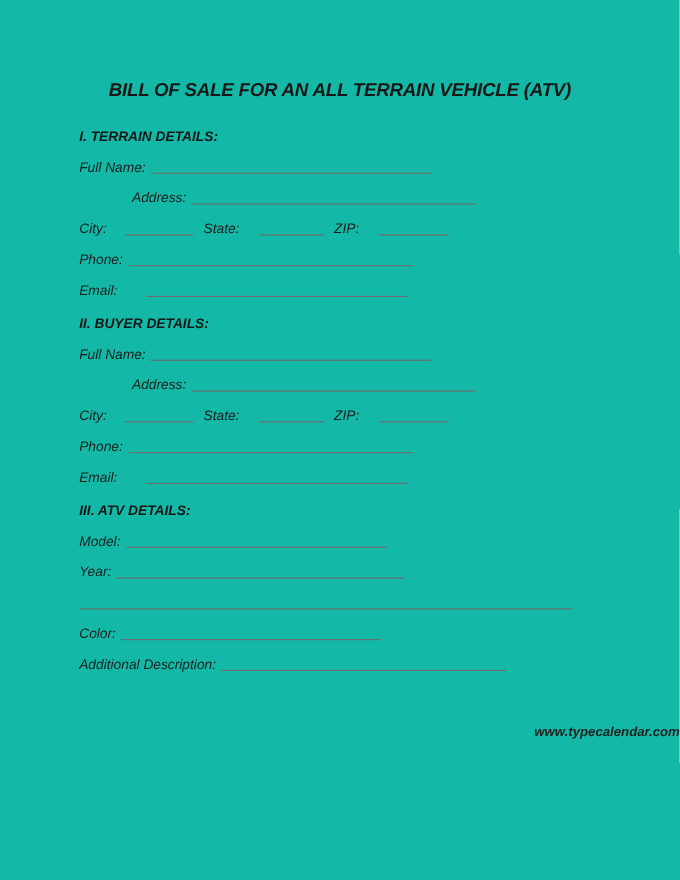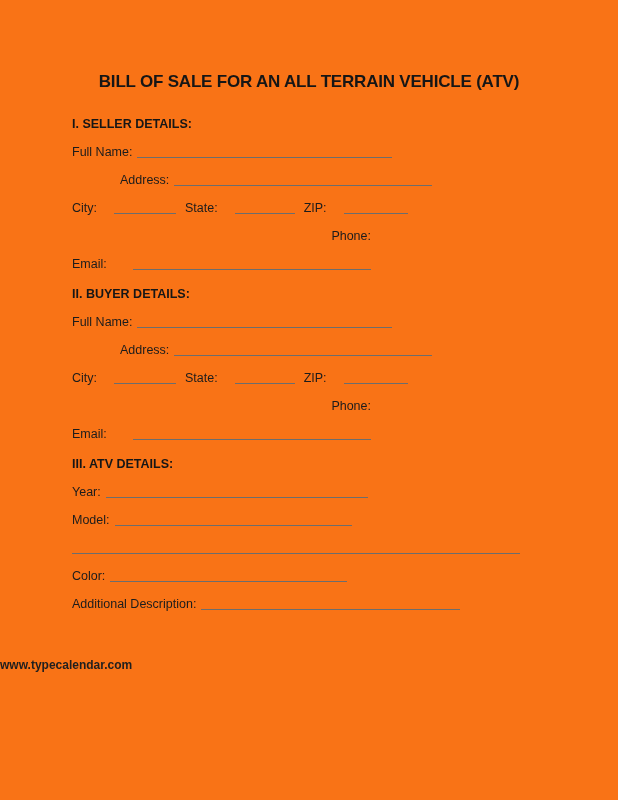--- a/index.html
+++ b/index.html
@@ -10,22 +10,23 @@
   body {
     width: 618px;
     height: 800px;
     overflow: hidden;
     font-family: "Liberation Sans", sans-serif;
     color: #1c1c1c;
   }
   .page {
     width: 618px;
     height: 800px;
-    background: #f97316;
+    background: #14b8a6;
     position: relative;
+    font-style: italic;
   }
   .title {
     margin: 0;
     padding-top: 71px;
     font-size: 17px;
     line-height: 22px;
     font-weight: bold;
     text-align: center;
     letter-spacing: -0.2px;
     color: #161616;
@@ -68,50 +69,50 @@
   .seg {
     display: flex;
     align-items: stretch;
     gap: 12px;
   }
   .seg + .seg {
     margin-left: 9px;
   }
   .w-fullname { width: 320px; }
   .w-address  { width: 312px; margin-left: 48px; }
-  .w-phone    { width: 304px; flex-direction: column; }
+  .w-phone    { width: 304px; }
   .w-email    { width: 299px; gap: 21px; }
   .w-make     { width: 273px; }
   .w-model    { width: 280px; }
   .w-year     { width: 296px; }
   .w-vin      { width: 448px; }
   .w-color    { width: 275px; }
   .w-adddesc  { width: 388px; }
   .ln-city  { width: 62px; }
   .ln-state { width: 60px; }
   .ln-zip   { width: 64px; }
   .footer {
     margin-top: 47px;
-    text-align: left;
+    text-align: right;
     font-size: 12px;
     line-height: 14px;
     font-weight: bold;
     color: #1f1f1f;
   }
 </style>
 </head>
 <body>
 
 <div class="page">
 
   <h1 class="title">BILL OF SALE FOR AN ALL TERRAIN VEHICLE (ATV)</h1>
 
   <div class="content">
 
-    <div class="heading first">I. SELLER DETAILS:</div>
+    <div class="heading first">I. TERRAIN DETAILS:</div>
 
     <div class="row w-fullname">
       <span class="lbl">Full Name:</span>
       <span class="line"></span>
     </div>
 
     <div class="row w-address">
       <span class="lbl">Address:</span>
       <span class="line"></span>
     </div>
@@ -174,30 +175,30 @@
     </div>
 
     <div class="row w-email">
       <span class="lbl">Email:</span>
       <span class="line"></span>
     </div>
 
     <div class="heading">III. ATV DETAILS:</div>
 
 
+    <div class="row w-model">
+      <span class="lbl">Model:</span>
+      <span class="line"></span>
+    </div>
+
     <div class="row w-year">
       <span class="lbl">Year:</span>
       <span class="line"></span>
     </div>
 
-    <div class="row w-model">
-      <span class="lbl">Model:</span>
-      <span class="line"></span>
-    </div>
-
     <div class="row w-vin">
       <span class="line"></span>
     </div>
 
     <div class="row w-color">
       <span class="lbl">Color:</span>
       <span class="line"></span>
     </div>
 
     <div class="row w-adddesc">

